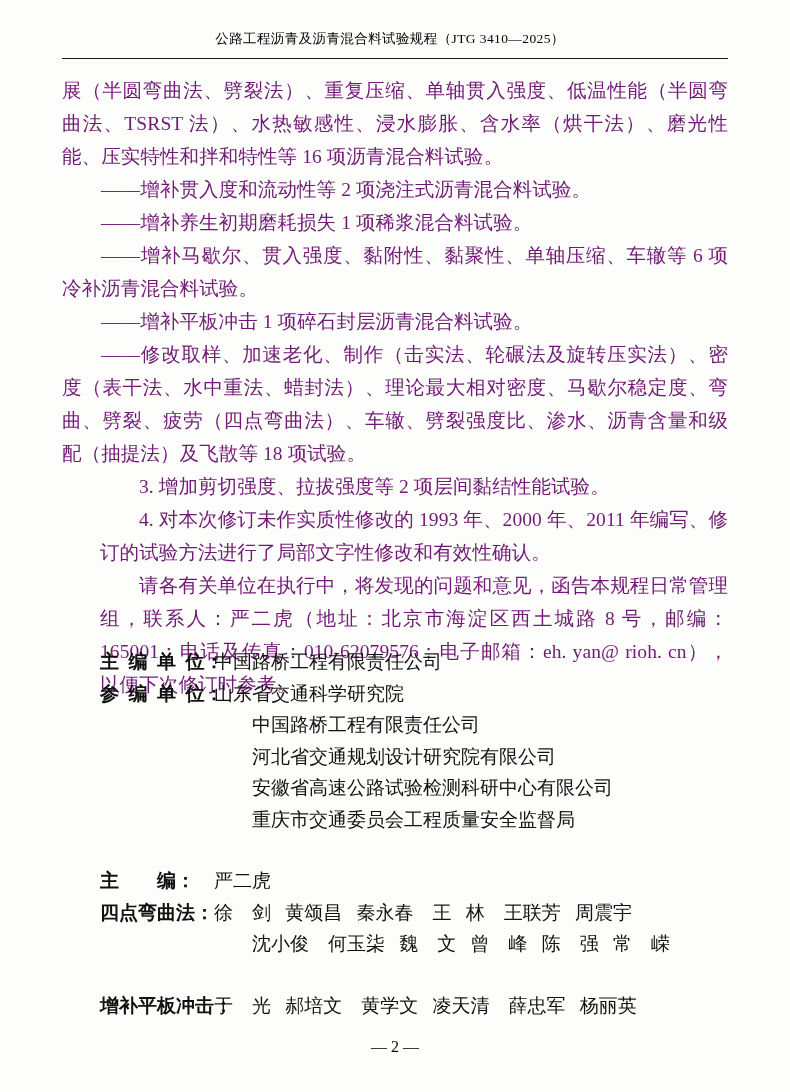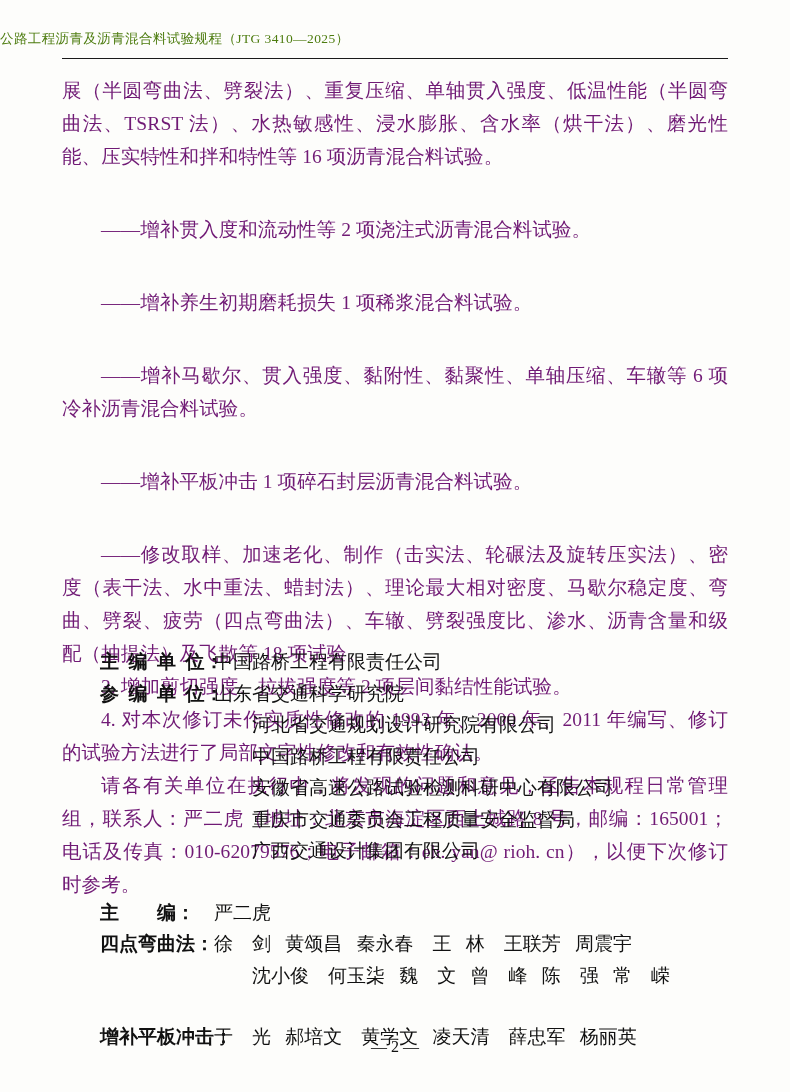--- a/index.html
+++ b/index.html
@@ -21,24 +21,24 @@
     top: 0;
     width: 790px;
     height: 1092px;
     background: #fdfdfb;
   }
   .header {
     position: absolute;
     left: 0;
     top: 30px;
     width: 780px;
-    text-align: left;
+    text-align: center;
     font-size: 13.5px;
     letter-spacing: 0.4px;
-    color: #4d7c0f;
+    color: #000000;
   }
   .rule {
     position: absolute;
     left: 62px;
     top: 58px;
     width: 666px;
     height: 1px;
     background: #1a1a1a;
   }
   .body-area {
@@ -51,24 +51,24 @@
     margin: 0;
     font-size: 19.5px;
     line-height: 33px;
     text-align: justify;
     text-justify: inter-ideograph;
     letter-spacing: 0.1px;
     color: #701a75;
   }
   p.indent2 {
     text-indent: 39px;
+    margin-left: 38px;
   }
   p.indent-dash {
     text-indent: 39px;
-    margin-top: 40px;
   }
   .credits {
     position: absolute;
     left: 62px;
     top: 646px;
     width: 666px;
     font-size: 19px;
     line-height: 31.5px;
   }
   .credit-row {
@@ -126,25 +126,24 @@
 
     <div class="credit-row">
       <div class="credit-label">主  编  单  位：</div>
       <div class="credit-value">中国路桥工程有限责任公司</div>
     </div>
 
     <div class="credit-row">
       <div class="credit-label">参  编  单  位：</div>
       <div class="credit-value">山东省交通科学研究院</div>
     </div>
+    <div class="credit-cont">中国路桥工程有限责任公司</div>
     <div class="credit-cont">河北省交通规划设计研究院有限公司</div>
-    <div class="credit-cont">中国路桥工程有限责任公司</div>
     <div class="credit-cont">安徽省高速公路试验检测科研中心有限公司</div>
     <div class="credit-cont">重庆市交通委员会工程质量安全监督局</div>
-    <div class="credit-cont">广西交通设计集团有限公司</div>
 
     <div class="gap-block"></div>
 
     <div class="credit-row">
       <div class="credit-label">主        编：</div>
       <div class="credit-value">严二虎</div>
     </div>
 
     <div class="credit-row">
       <div class="credit-label">四点弯曲法：</div>

